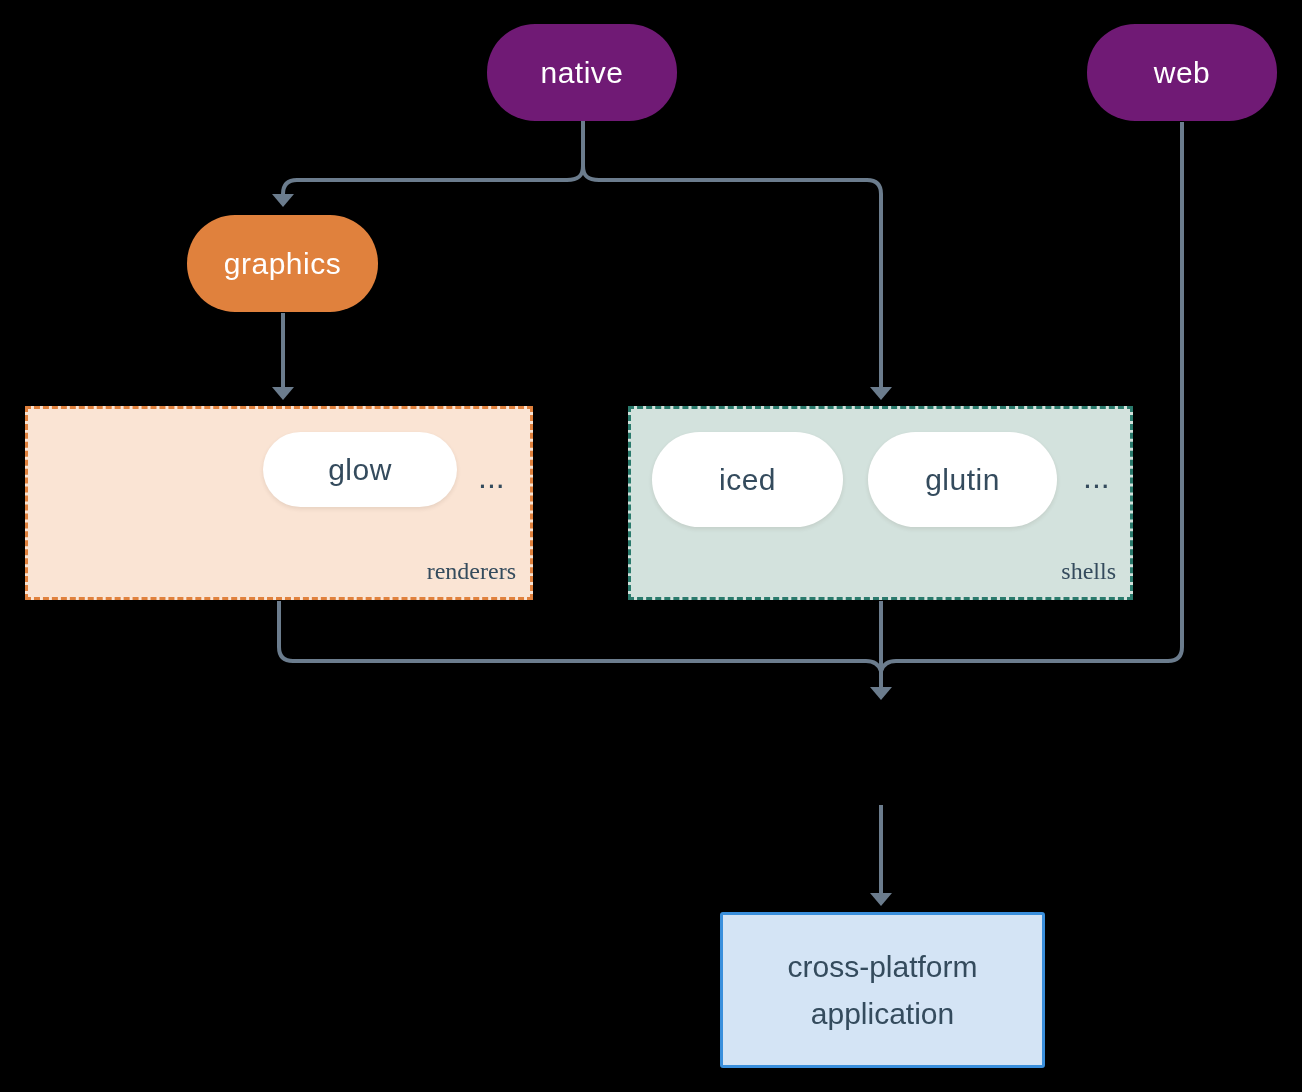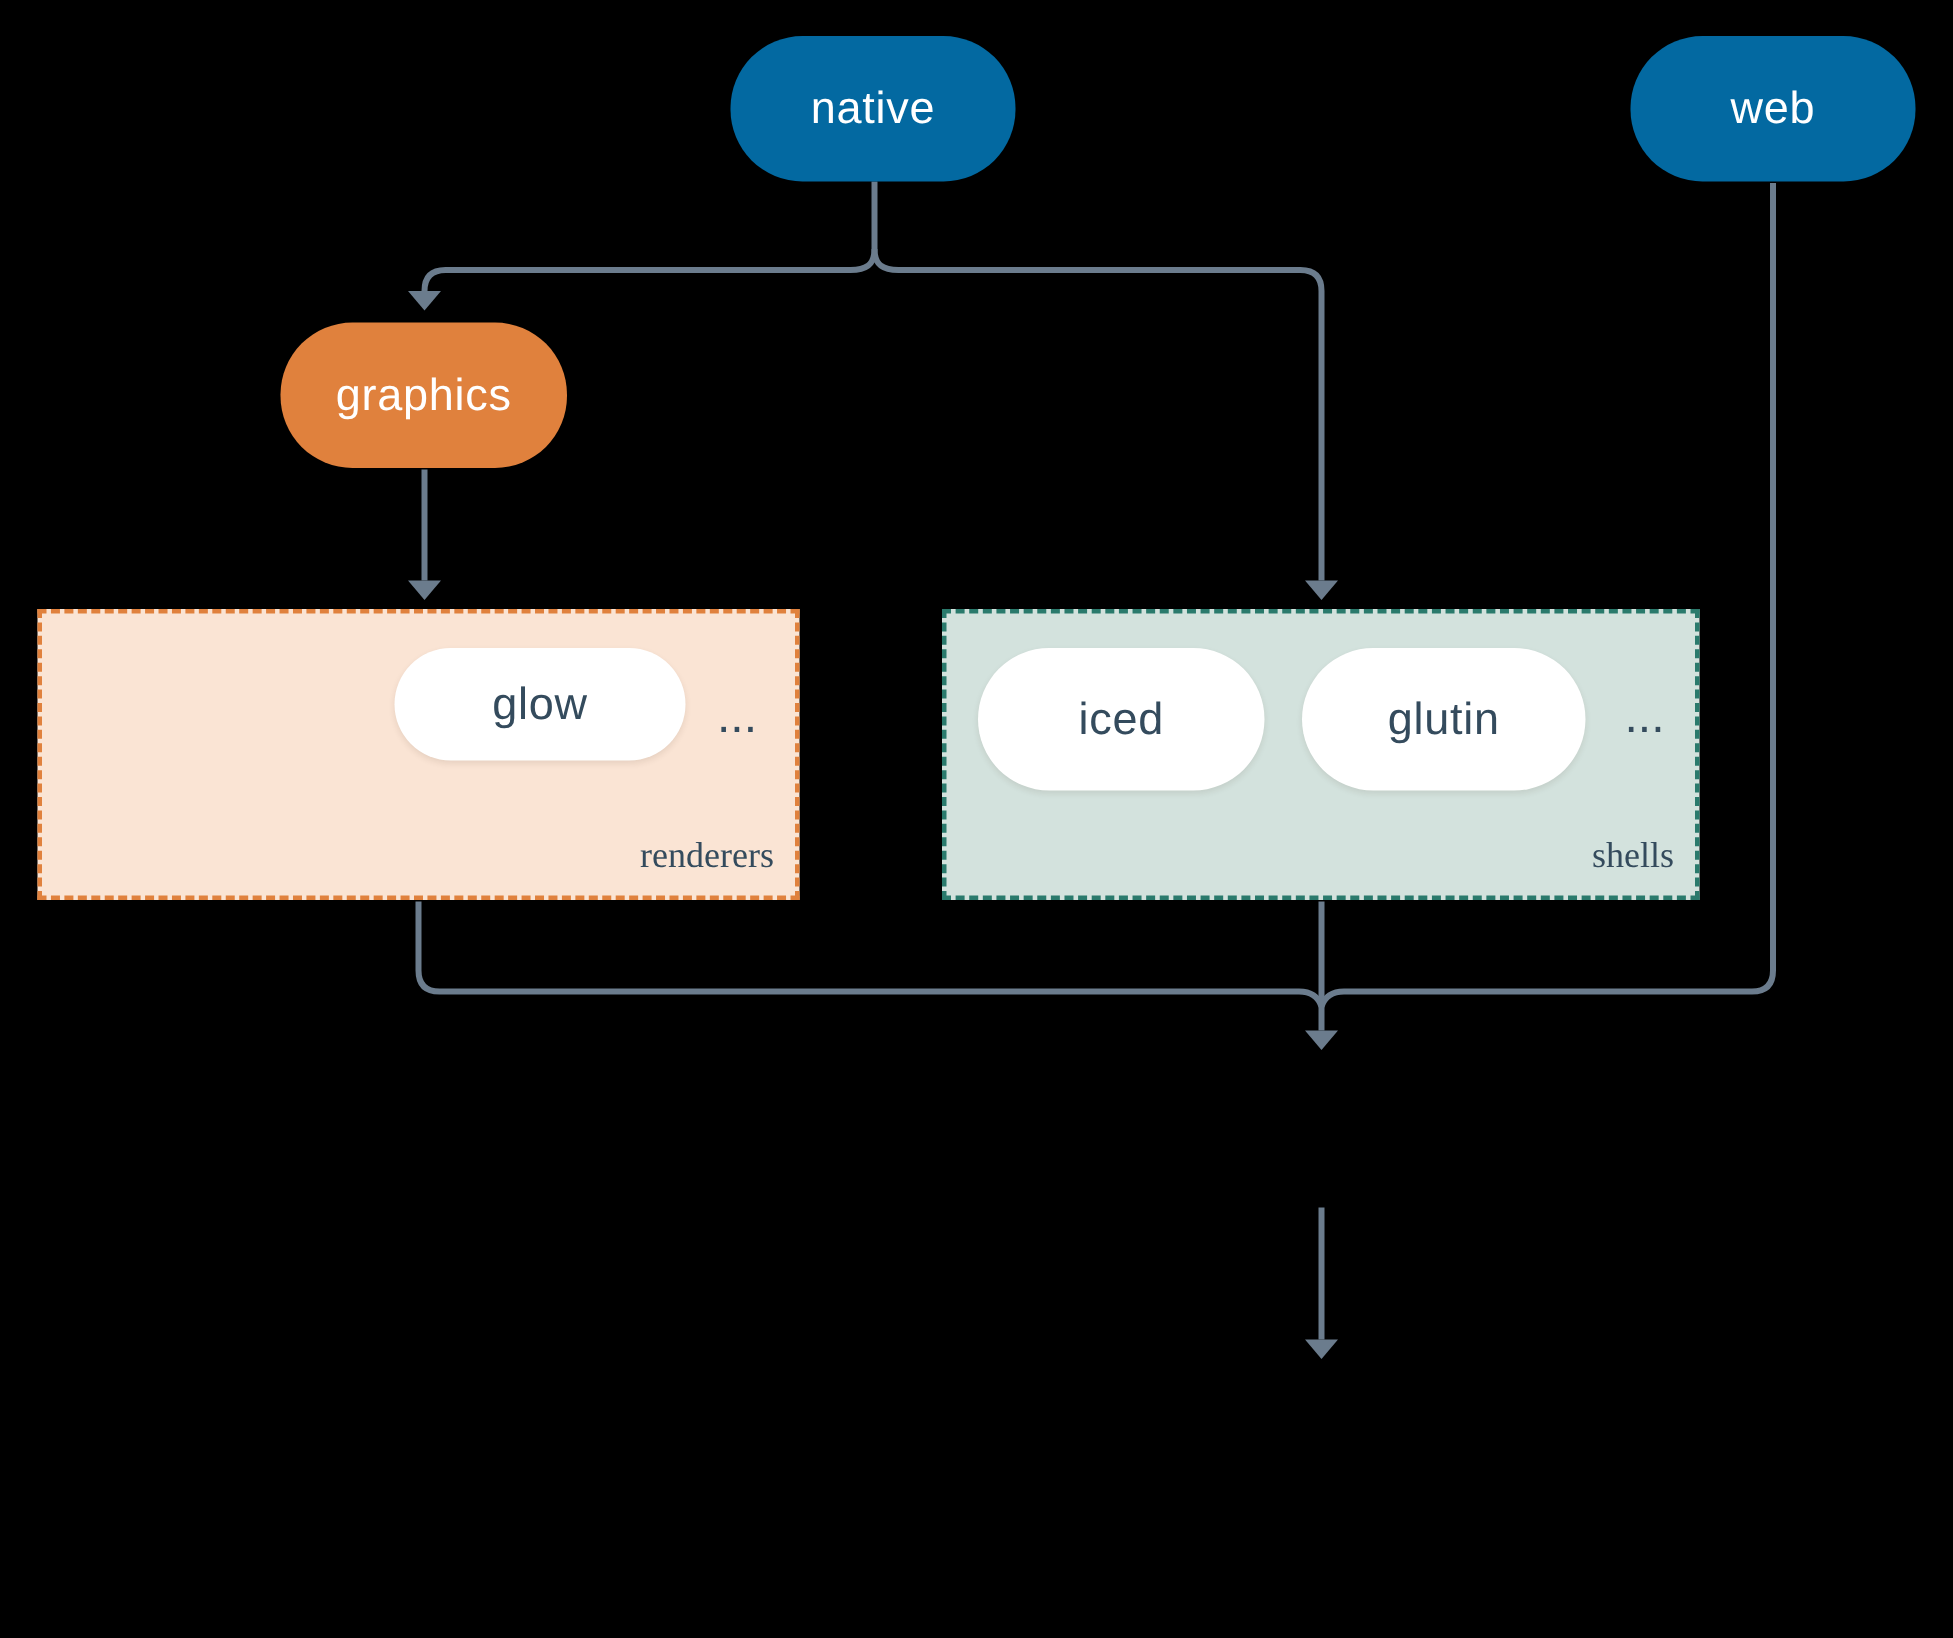--- a/index.html
+++ b/index.html
@@ -34,21 +34,21 @@
   .pill {
     position: absolute;
     display: flex;
     align-items: center;
     justify-content: center;
     border-radius: 48px;
     font-size: 30px;
     font-weight: 500;
     letter-spacing: 0.5px;
   }
-  .pill-native, .pill-web { background: #0369a1; color: #FFFFFF; }
+  .pill-native, .pill-web { background: #701a75; color: #FFFFFF; }
   .pill-graphics { background: #E0813D; color: #FFFFFF; }
   .pill-iced { background: #2E8EDE; color: #FFFFFF; }
   .pill-white {
     background: #FFFFFF;
     color: #344B5D;
     box-shadow: 0 2px 4px rgba(60,40,20,0.10);
   }
   .group-box {
     position: absolute;
     box-sizing: border-box;
@@ -151,14 +151,18 @@
       <span>iced</span>
     </div>
     <div class="pill pill-white" style="left:237px; top:23px; width:189px; height:95px;">
       <span>glutin</span>
     </div>
     <div class="dots" style="left:452px; top:50px;">...</div>
     <div class="group-label">shells</div>
   </div>
 
 
+  <div class="app-box">
+    <span>cross-platform</span>
+    <span>application</span>
+  </div>
 
 </div>
 
 </body></html>

